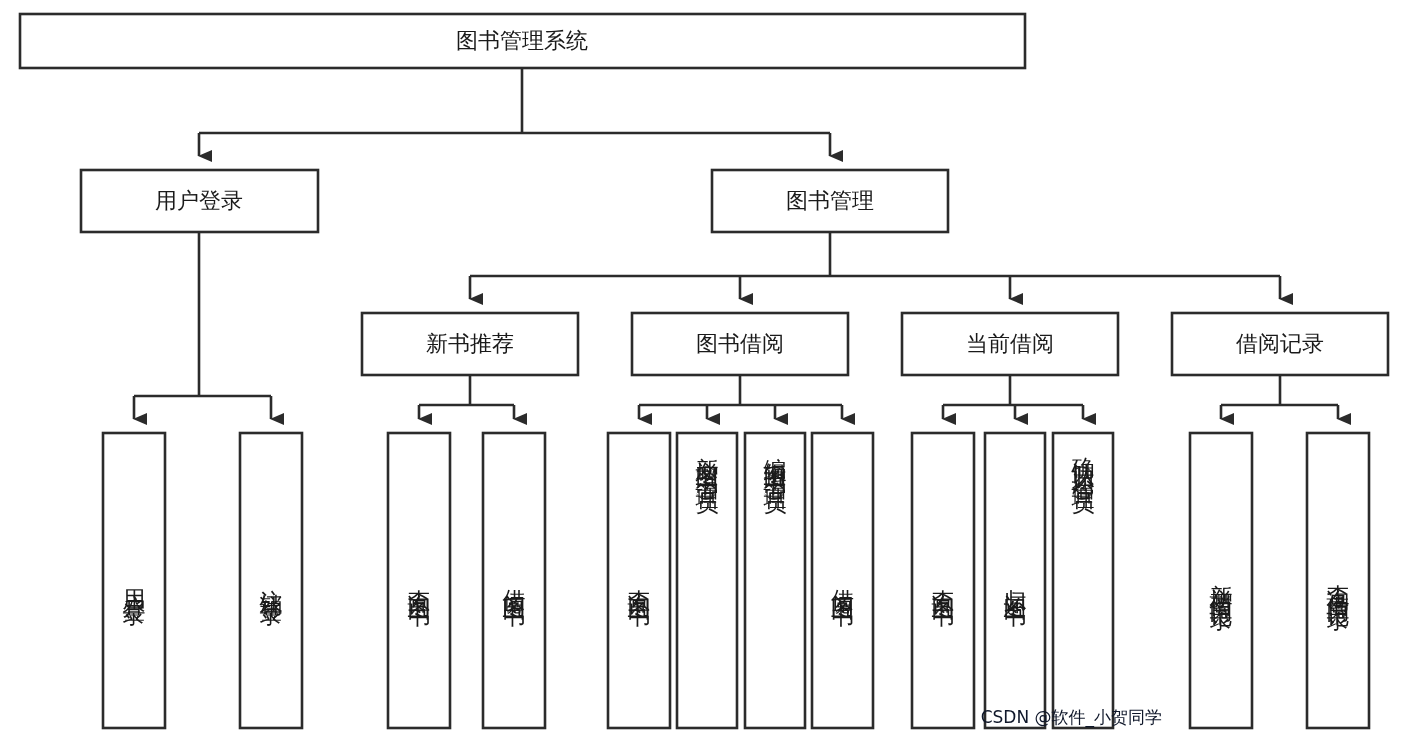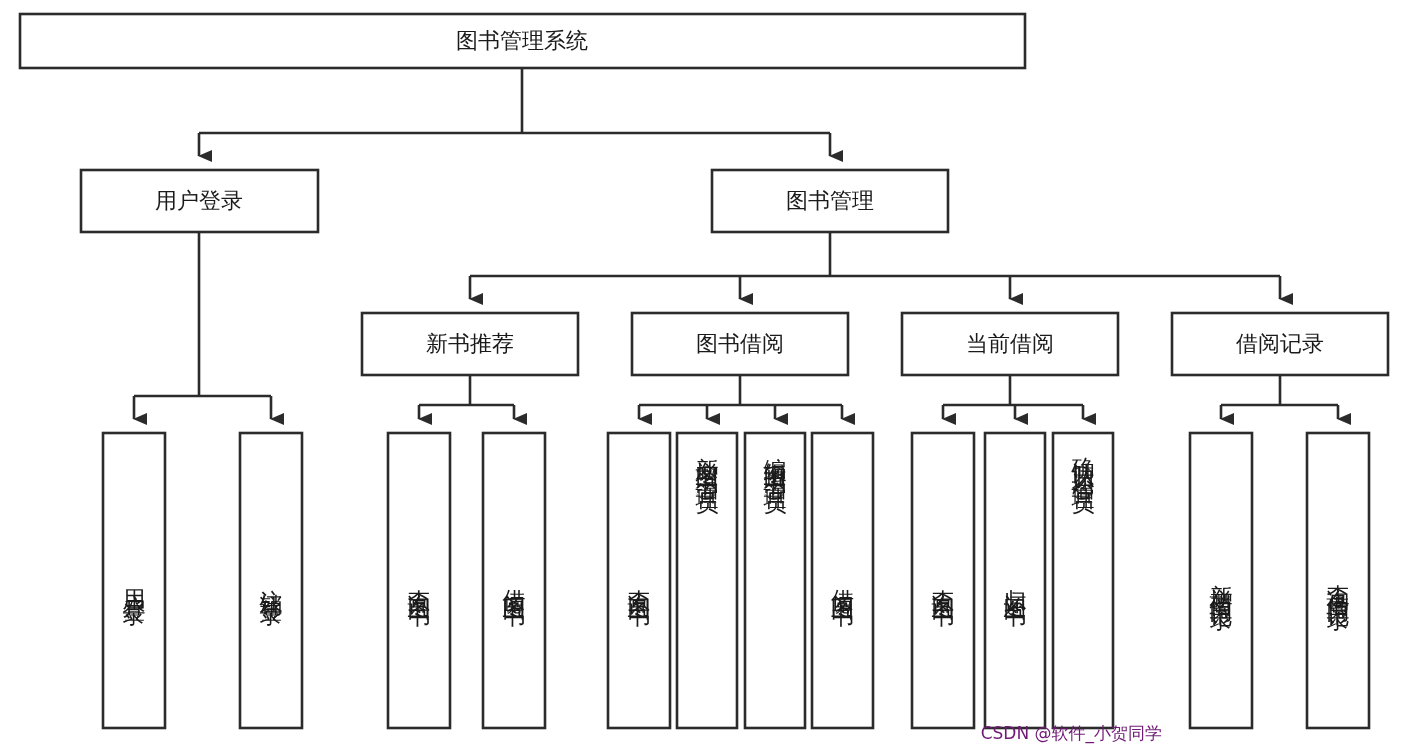--- a/index.html
+++ b/index.html
@@ -37,24 +37,24 @@
   .node-label {
     font-family: "DejaVu Sans", "Liberation Sans", sans-serif;
     font-size: 22px;
     fill: #1a1a1a;
     text-anchor: middle;
     dominant-baseline: middle;
   }
   .watermark {
     position: absolute;
     right: 8px;
-    bottom: 2px;
+    bottom: 18px;
     font-family: "DejaVu Sans", "Liberation Sans", sans-serif;
     font-size: 17px;
-    color: #701a75;
+    color: #0f172a;
     white-space: nowrap;
     pointer-events: none;
   }
 </style>
 </head>
 <body>
 
 <div id="diagram-root">
   <svg width="1405" height="747" viewBox="0 0 1405 747" xmlns="http://www.w3.org/2000/svg">
     <defs>

